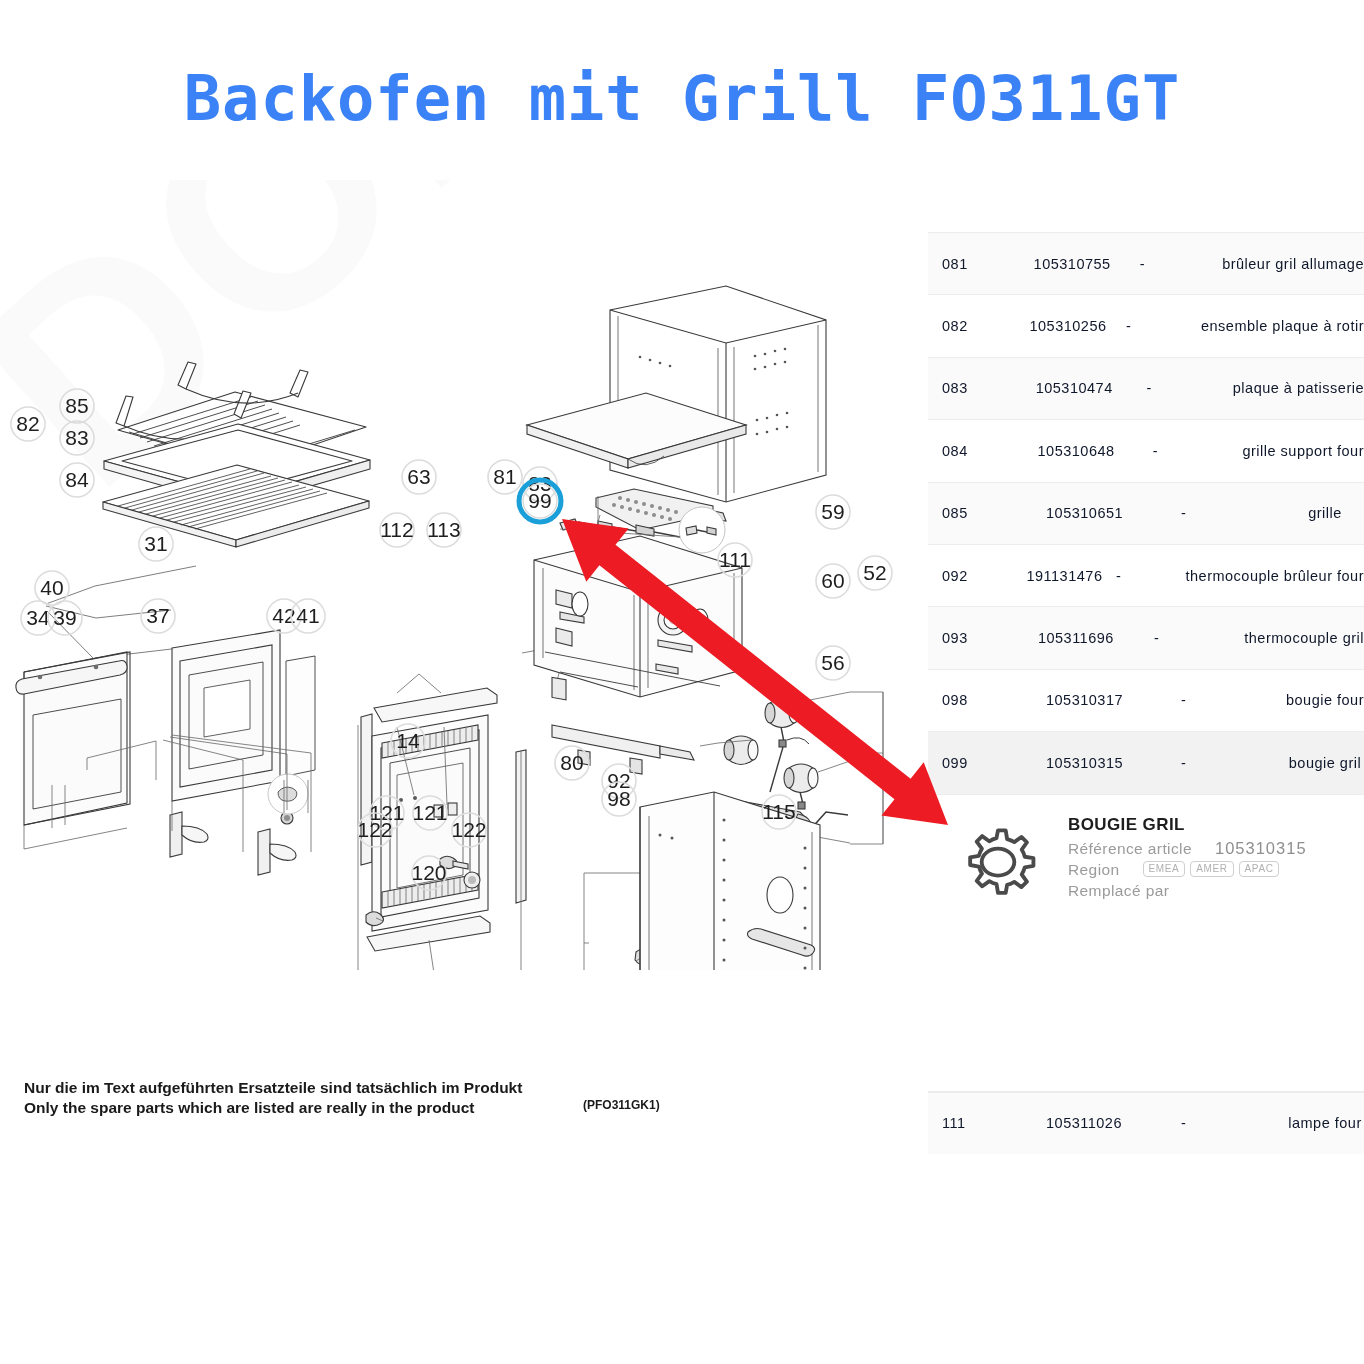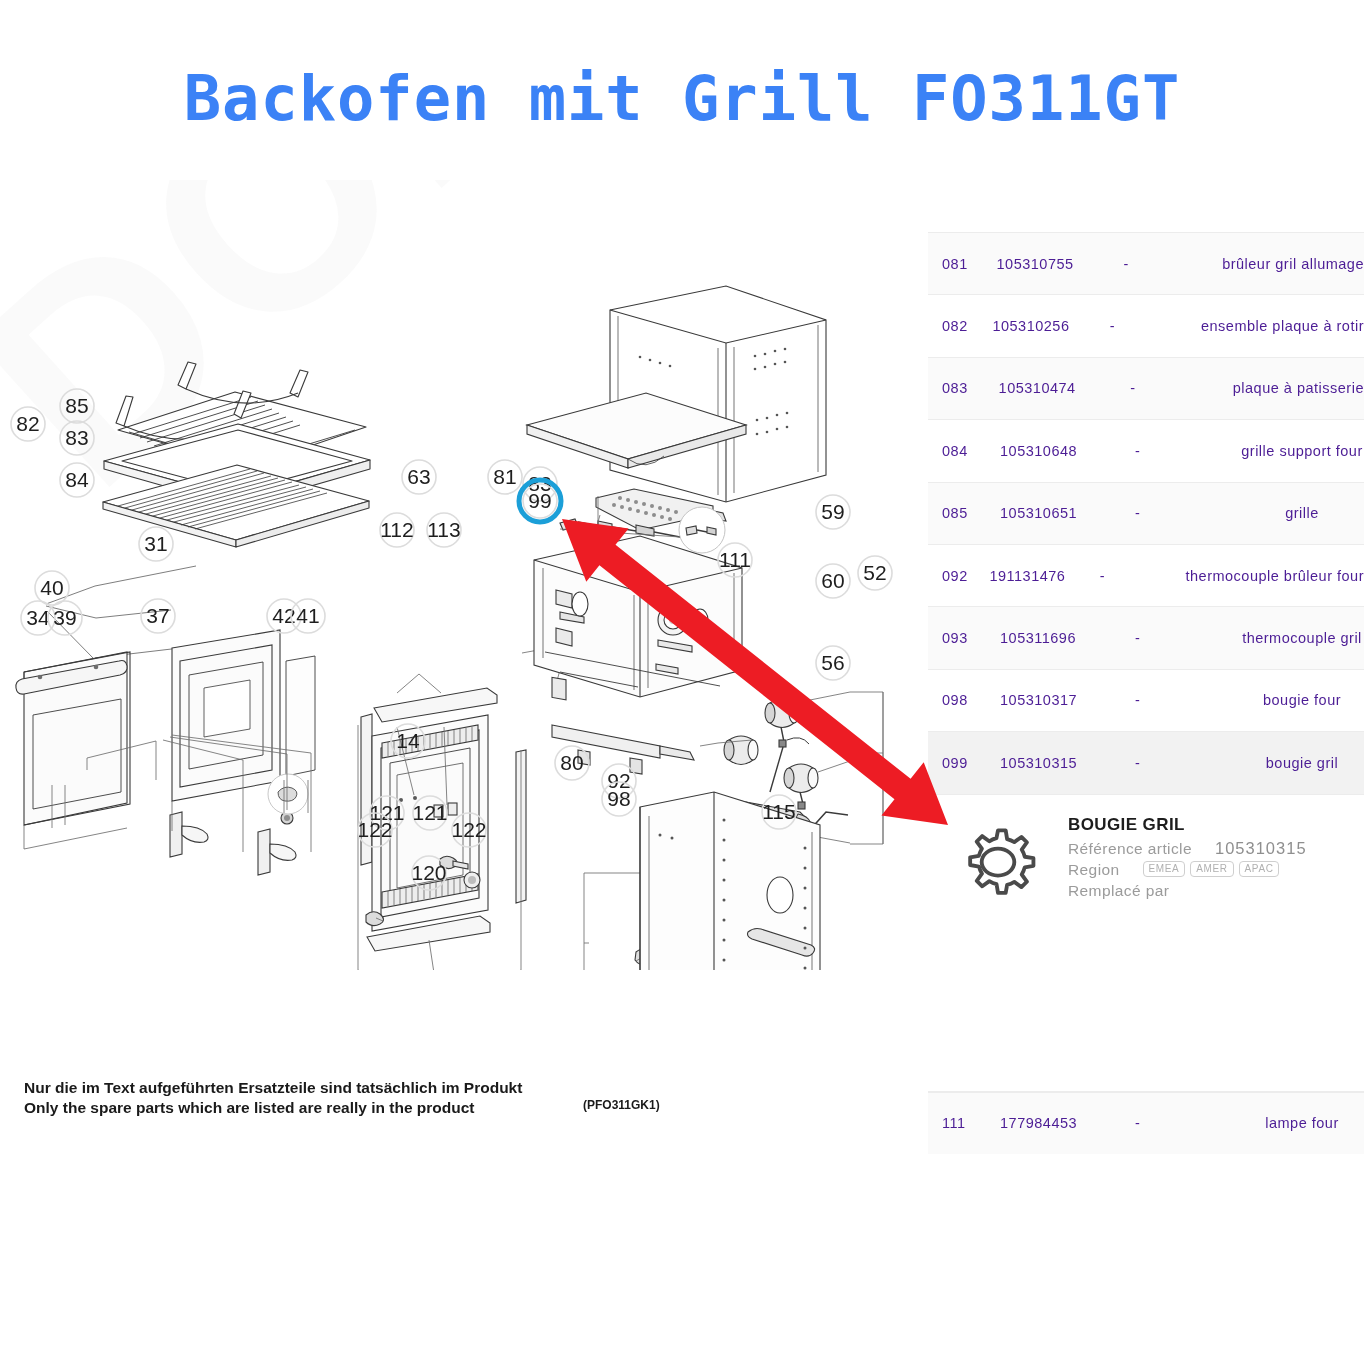--- a/index.html
+++ b/index.html
@@ -67,29 +67,29 @@
     width: 436px;
     font-family: "Liberation Sans", sans-serif;
   }
   .part-row {
     position: relative;
     height: 61.4px;
     display: flex;
     align-items: center;
     border-top: 1px solid #ececec;
     font-size: 14.5px;
-    color: #4c1d95;
+    color: #0f172a;
     letter-spacing: 0.5px;
     white-space: nowrap;
     overflow: hidden;
   }
   .part-row.alt { background: #fafafa; }
   .part-row.selected { background: #f2f2f2; }
   .col-pos   { width: 72px; padding-left: 14px; box-sizing: border-box; }
-  .col-ref   { width: 135px; }
+  .col-ref   { width: 135px; margin-left: 46px; }
   .col-dash  { width: 105px; }
   .col-desc  { flex: 1 1 auto; text-align: center; }
 
   
   .detail-panel {
     position: relative;
     background: #ffffff;
     border-top: 1px solid #ececec;
     border-bottom: 1px solid #ececec;
     height: 298px;
@@ -774,21 +774,21 @@
       <div class="detail-line">
         <span>Remplacé par</span>
         <span></span>
       </div>
     </div>
   </div>
 
   <div id="last-row-host">
       <div class="part-row alt">
         <span class="col-pos">111</span>
-        <span class="col-ref">177984453</span>
+        <span class="col-ref">105311026</span>
         <span class="col-dash">-</span>
         <span class="col-desc">lampe four</span>
       </div>
     </div>
 </div>
 
 <svg class="overlay">
   <g id="arrow-g">
 
     <polygon id="arrow-shaft" points="562.0,519.0 586.3,581.7 599.4,565.2 894.5,799.2 881.4,815.6 948.0,825.0 923.7,762.3 910.6,778.8 615.5,544.8 628.6,528.4" fill="#ed1c24"></polygon>

